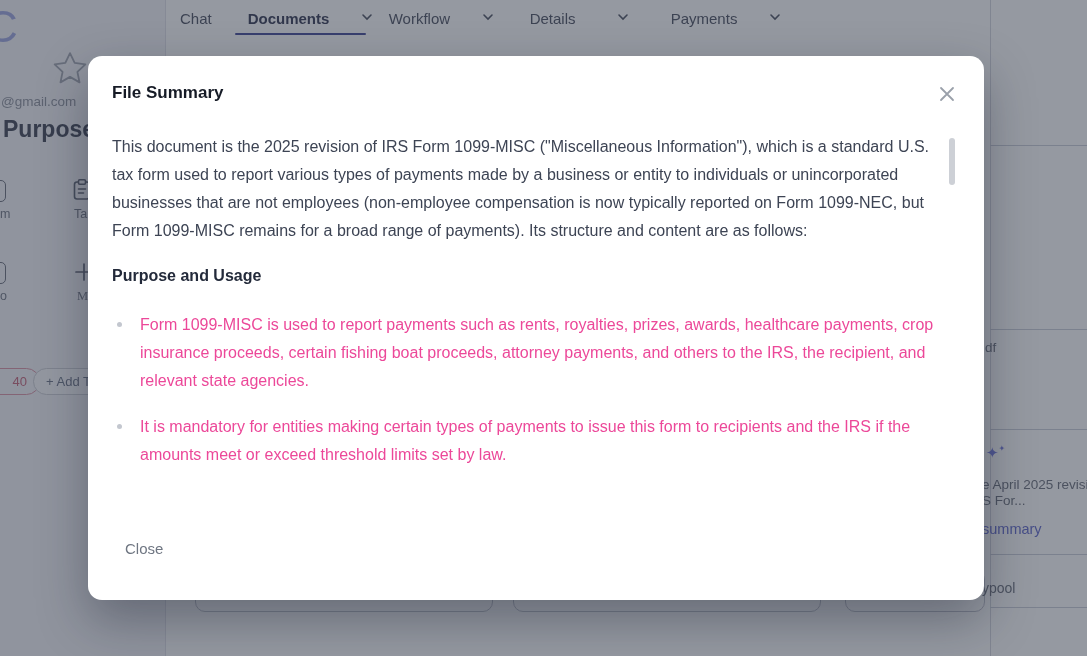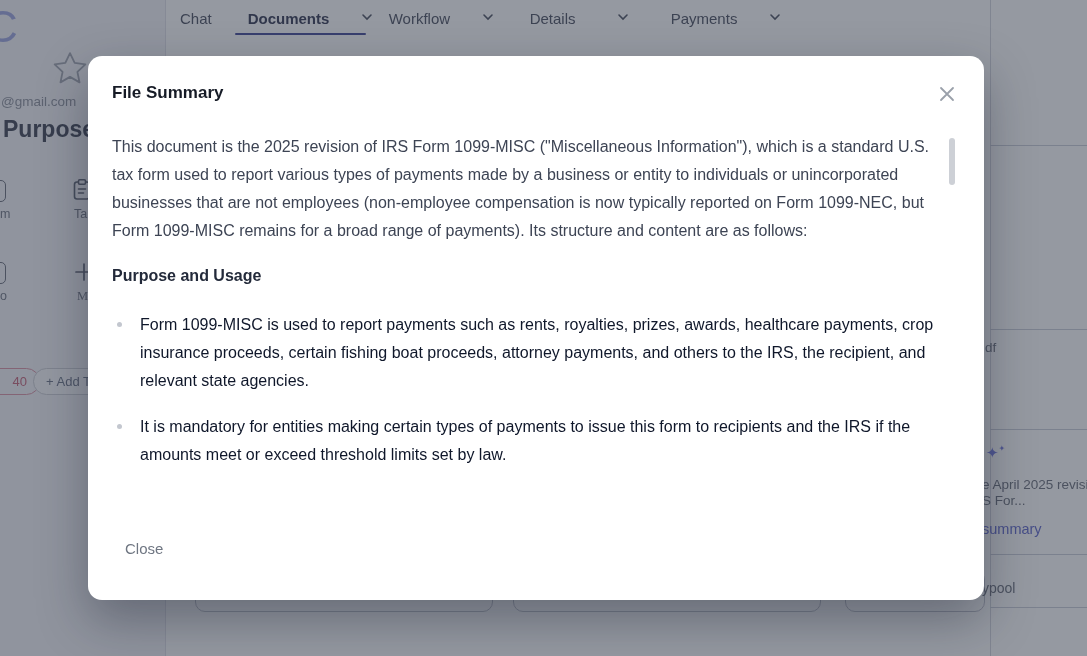--- a/index.html
+++ b/index.html
@@ -51,21 +51,21 @@
   
   .modal { position:absolute; left:88px; top:56px; width:896px; height:544px; background:#ffffff;
            border-radius:14px; z-index:10; box-shadow:0 20px 50px rgba(18,22,40,0.35); }
   .m-title { position:absolute; left:24px; top:27px; font-size:17px; font-weight:600; color:#161b26; }
   .m-close { position:absolute; right:26px; top:27px; width:22px; height:22px; display:flex; align-items:center;
              justify-content:center; cursor:pointer; }
   .m-body { position:absolute; left:24px; right:46px; top:70px; }
   .m-body p { margin-top:7px; font-size:16px; line-height:28px; color:#3d4454; }
   .m-heading { margin-top:22px; font-size:16px; font-weight:700; color:#232a3a; }
   .m-body ul { list-style:none; margin-top:26px; }
-  .m-body li { position:relative; padding-left:28px; font-size:16px; line-height:28px; color:#0f172a; }
+  .m-body li { position:relative; padding-left:28px; font-size:16px; line-height:28px; color:#ec4899; }
   .m-body li + li { margin-top:18px; }
   .m-body li::before { content:""; position:absolute; left:5px; top:11px; width:5px; height:5px; border-radius:50%;
                        background:#c3c7cf; }
   .m-scroll-thumb { position:absolute; right:29px; top:82px; width:6px; height:47px; border-radius:3px; background:#cdd0d6; }
   .m-footer { position:absolute; left:24px; right:23px; bottom:20px; height:40px; display:flex;
               align-items:flex-start; justify-content:space-between; }
   .btn-close { border:none; background:none; padding:0 13px; font-size:15px; color:#6f7682; cursor:pointer;
                font-family:"Liberation Sans", sans-serif; }
   .btn-copy { display:flex; align-items:center; gap:8px; height:38px; padding:0 16px; background:#fff;
               border:1px solid #e3e5ea; border-radius:8px; cursor:pointer; color:#4a50c5; font-size:15px;

